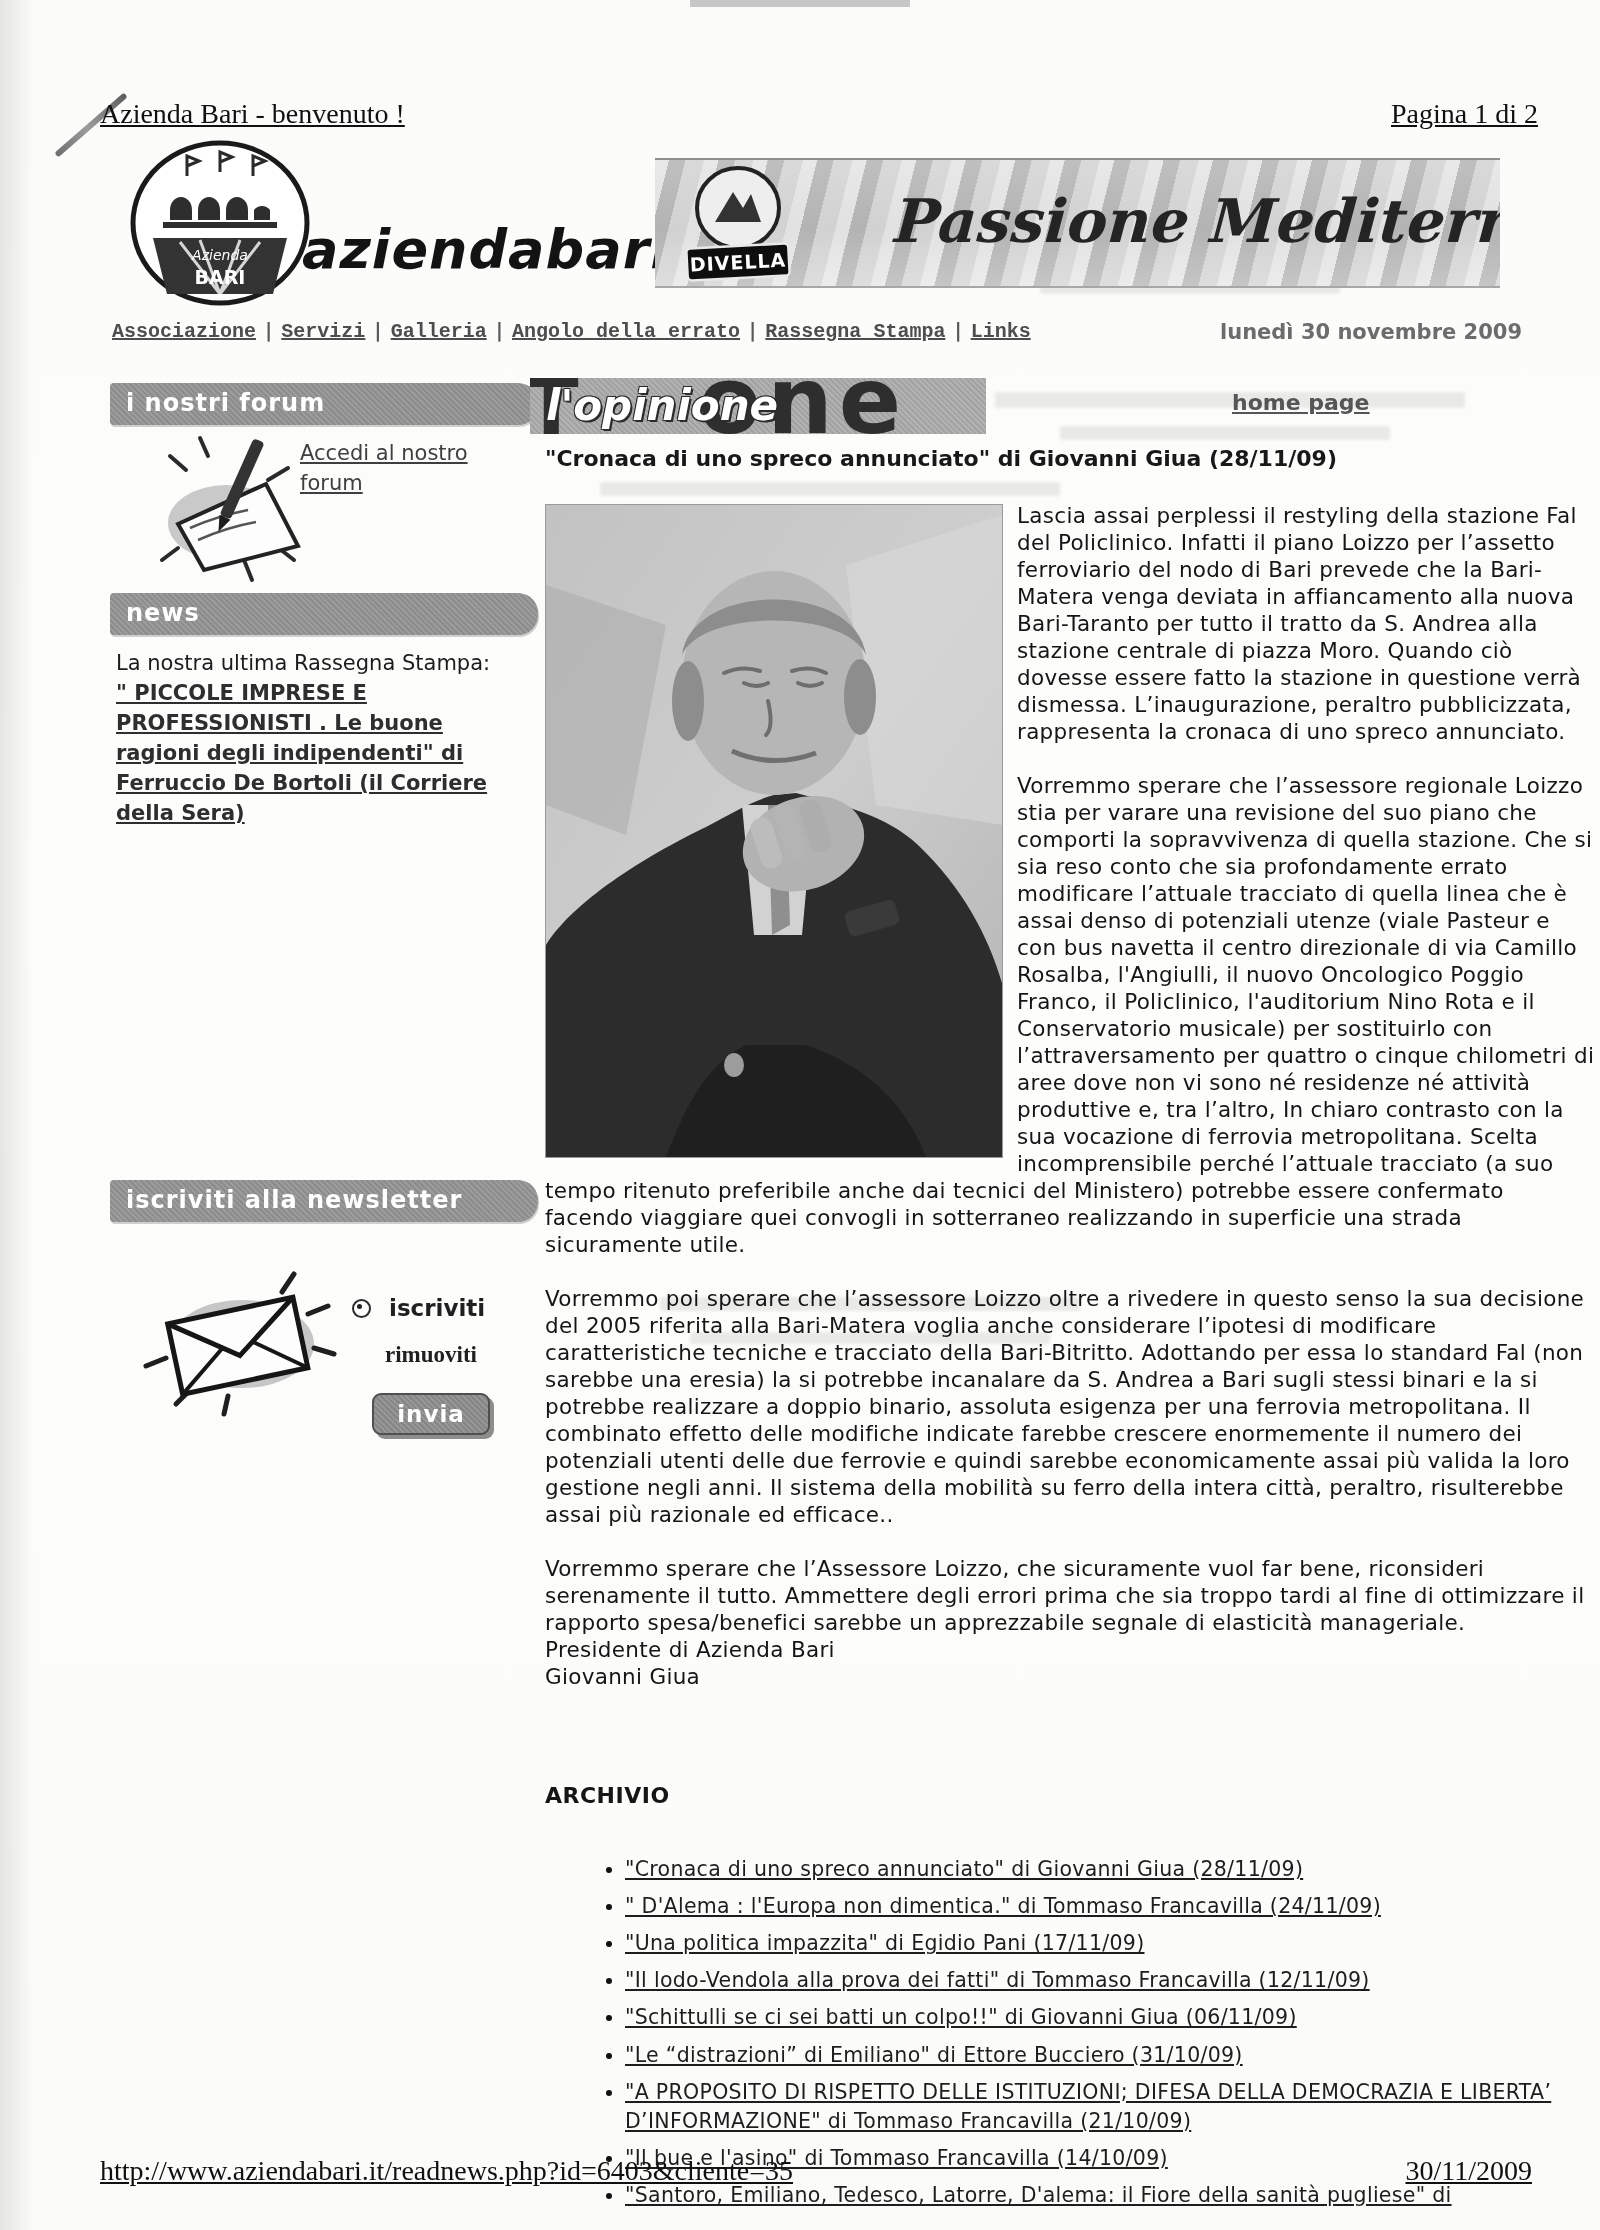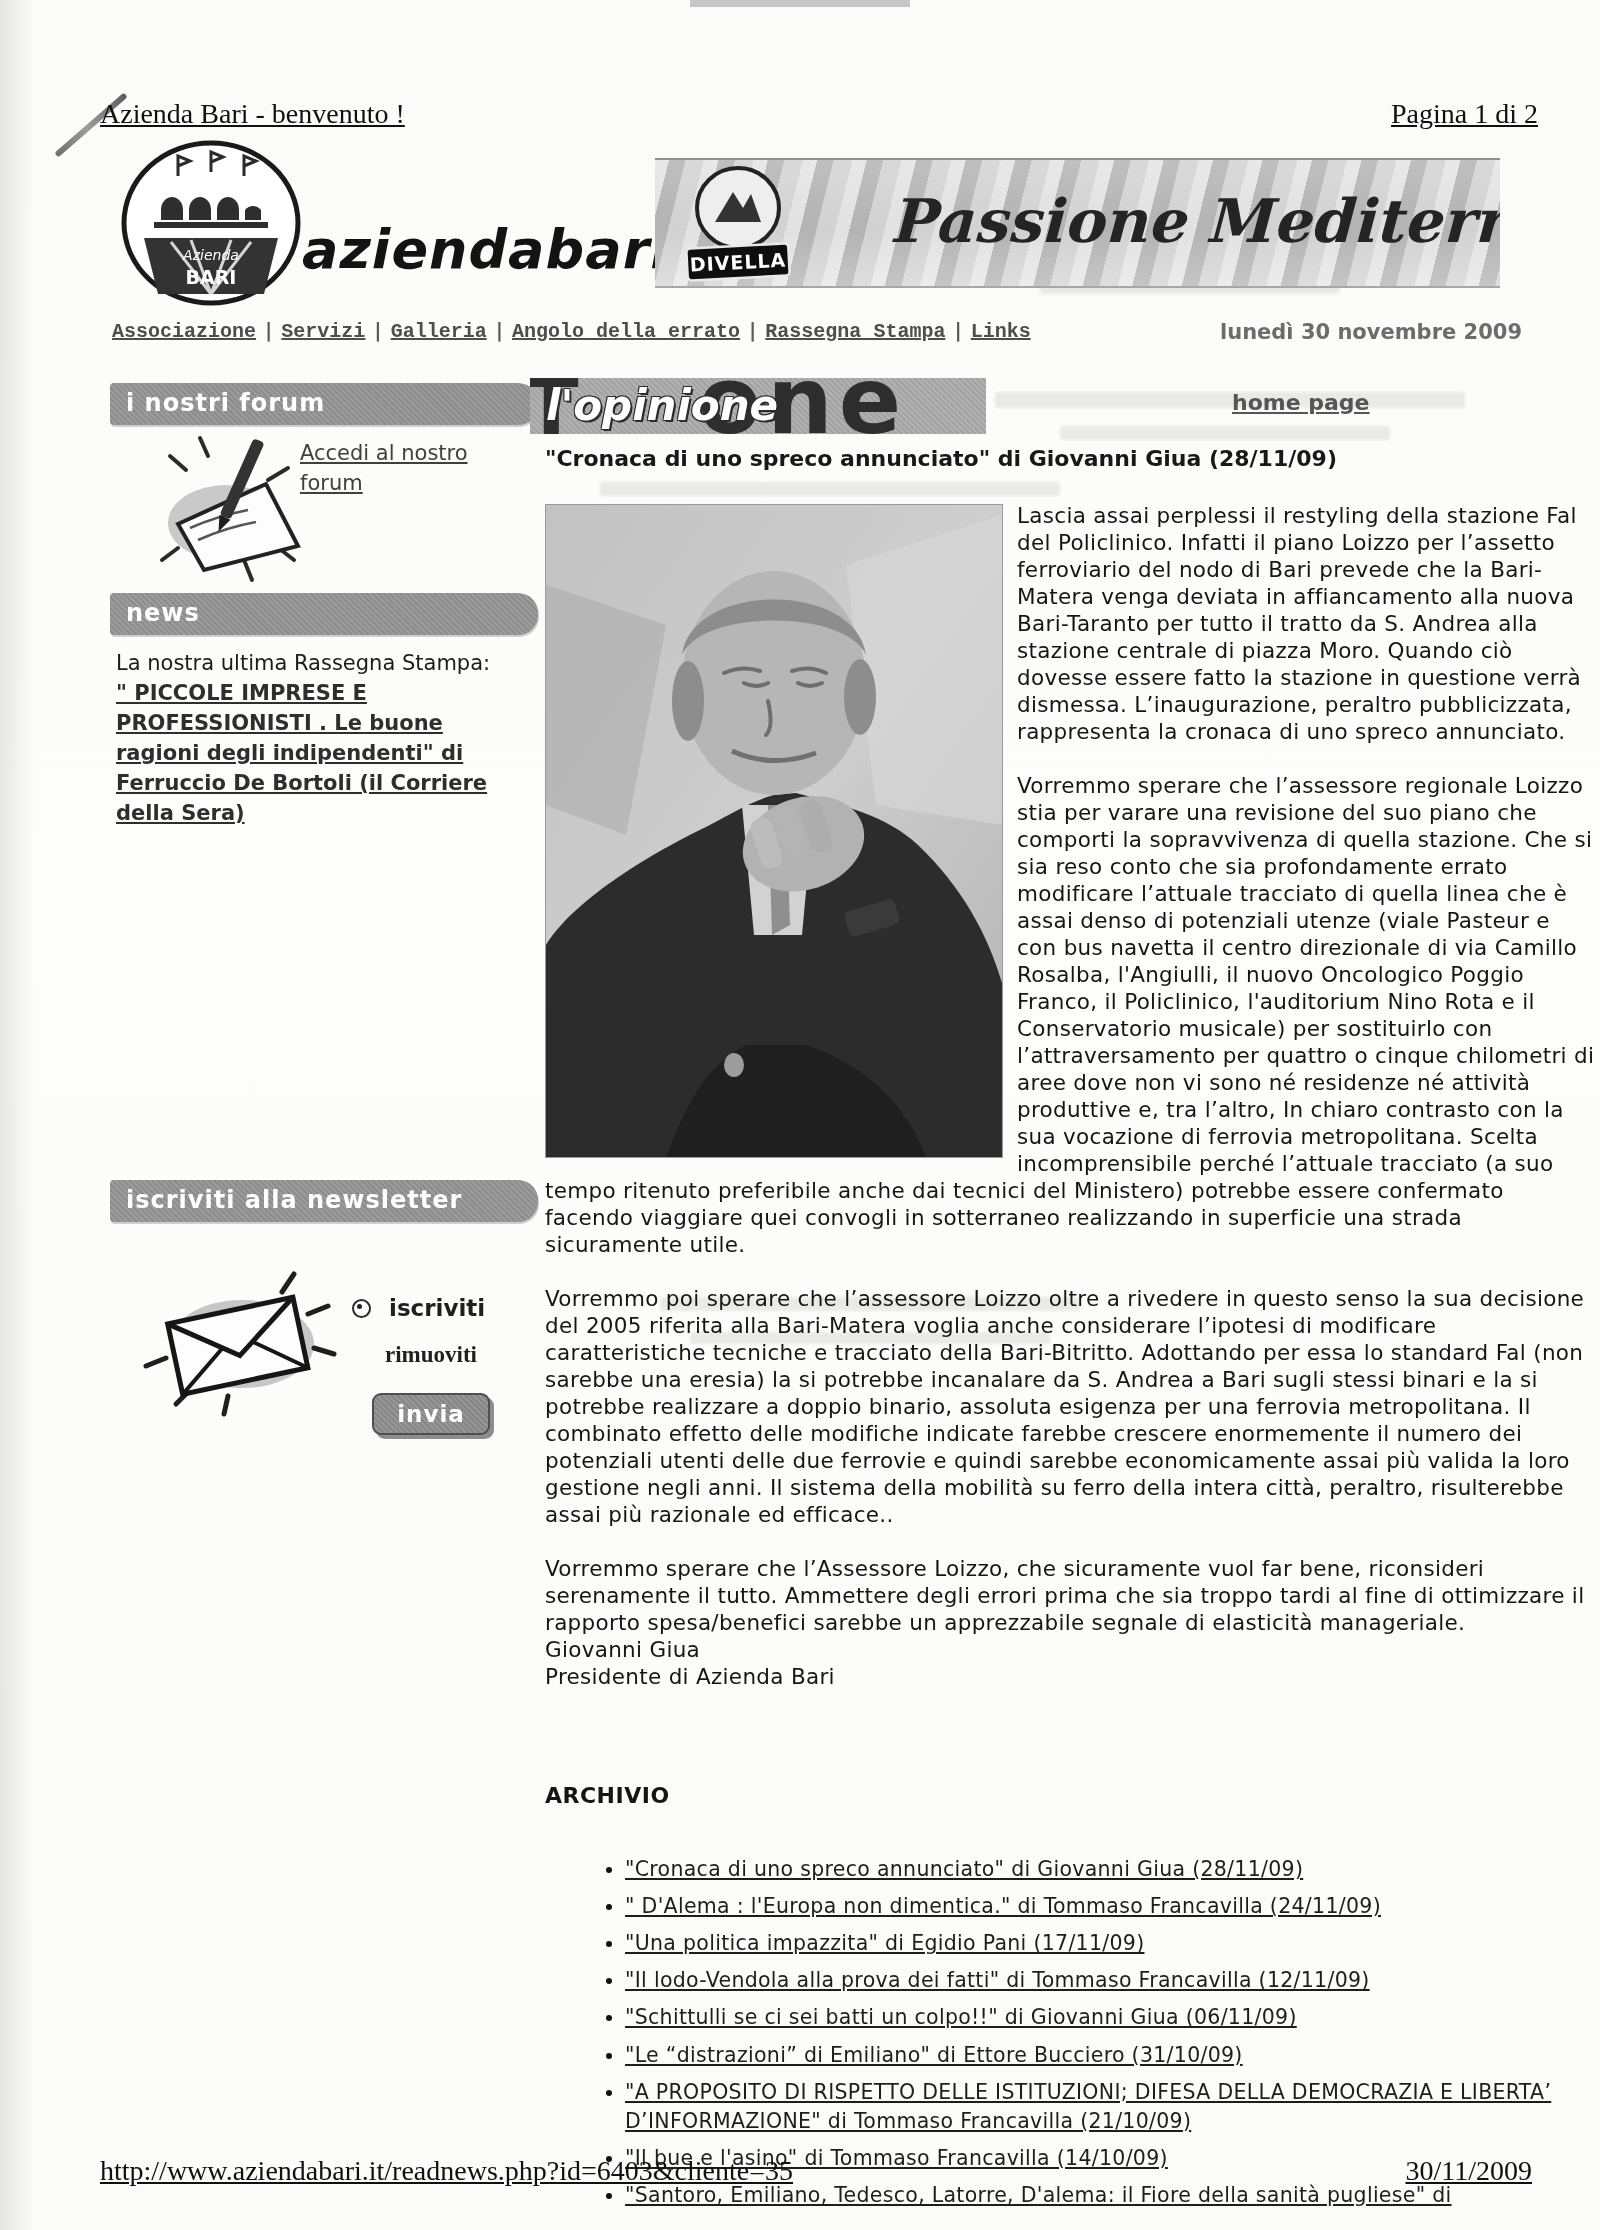--- a/index.html
+++ b/index.html
@@ -10,21 +10,21 @@
   .edge-shade-left{position:absolute;left:0;top:0;width:34px;height:2230px;
         background:linear-gradient(90deg,rgba(90,90,90,.14),rgba(0,0,0,0));}
   .pen-mark{position:absolute;left:45px;top:122px;width:92px;height:6px;border-radius:3px;
         background:linear-gradient(90deg,#6f6f6f,#9c9c9c 45%,#5d5d5d);transform:rotate(-41deg);}
   .top-streak{position:absolute;left:690px;top:0;width:220px;height:7px;background:#9a9a9a;opacity:.55;}
   .ghost{position:absolute;background:rgba(110,110,110,.13);filter:blur(1.6px);border-radius:3px;}
   
   .print-line{position:absolute;font-family:"Liberation Serif","DejaVu Serif",serif;
         font-size:28px;color:#101010;white-space:nowrap;text-decoration:underline;}
   
-  .logo-circle{position:absolute;left:116px;top:138px;text-align:center;}
+  .logo-circle{position:absolute;left:125px;top:138px;text-align:center;}
   .site-name{position:absolute;left:302px;top:218px;font-size:54px;font-weight:bold;
         font-style:italic;letter-spacing:1px;color:#131313;}
   .banner{position:absolute;left:655px;top:158px;width:845px;height:130px;overflow:hidden;
         background:
           repeating-linear-gradient(104deg,rgba(255,255,255,.55) 0 14px,rgba(150,150,150,.25) 14px 30px,rgba(230,230,230,.5) 30px 48px),
           linear-gradient(180deg,#cdcdcd,#bdbdbd 55%,#d6d6d6);
         box-shadow:inset 0 2px 0 #8f8f8f, inset 0 -2px 0 #a7a7a7;}
   .divella-wrap{position:absolute;left:28px;top:4px;width:110px;height:124px;}
   .slogan{position:absolute;left:240px;top:28px;width:600px;text-align:center;
         font-family:"DejaVu Serif","Liberation Serif",serif;font-style:italic;font-weight:bold;
@@ -253,22 +253,22 @@
         </g>
         <rect x="300" y="400" width="52" height="26" rx="6" fill="#3a3a3a" transform="rotate(-16 326 413)"></rect>
         <path d="M120,652 C140,600 160,560 200,540 L260,540 C320,560 360,600 380,652 Z" fill="#1f1f1f"></path>
         <ellipse cx="188" cy="560" rx="10" ry="12" fill="#9c9c9c"></ellipse>
       </svg>
     </div>
     <p>Lascia assai perplessi il restyling della stazione Fal del Policlinico. Infatti il piano Loizzo per l’assetto ferroviario del nodo di Bari prevede che la Bari-Matera venga deviata in affiancamento alla nuova Bari-Taranto per tutto il tratto da S. Andrea alla stazione centrale di piazza Moro. Quando ciò dovesse essere fatto la stazione in questione verrà dismessa. L’inaugurazione, peraltro pubblicizzata, rappresenta la cronaca di uno spreco annunciato.</p>
     <p>Vorremmo sperare che l’assessore regionale Loizzo stia per varare una revisione del suo piano che comporti la sopravvivenza di quella stazione. Che si sia reso conto che sia profondamente errato modificare l’attuale tracciato di quella linea che è assai denso di potenziali utenze (viale Pasteur e con bus navetta il centro direzionale di via Camillo Rosalba, l'Angiulli, il nuovo Oncologico Poggio Franco, il Policlinico, l'auditorium Nino Rota e il Conservatorio musicale) per sostituirlo con l’attraversamento per quattro o cinque chilometri di aree dove non vi sono né residenze né attività produttive e, tra l’altro, In chiaro contrasto con la sua vocazione di ferrovia metropolitana. Scelta incomprensibile perché l’attuale tracciato (a suo tempo ritenuto preferibile anche dai tecnici del Ministero) potrebbe essere confermato facendo viaggiare quei convogli in sotterraneo realizzando in superficie una strada sicuramente utile.</p>
     <p>Vorremmo poi sperare che l’assessore Loizzo oltre a rivedere in questo senso la sua decisione del 2005 riferita alla Bari-Matera voglia anche considerare l’ipotesi di modificare caratteristiche tecniche e tracciato della Bari-Bitritto. Adottando per essa lo standard Fal (non sarebbe una eresia) la si potrebbe incanalare da S. Andrea a Bari sugli stessi binari e la si potrebbe realizzare a doppio binario, assoluta esigenza per una ferrovia metropolitana. Il combinato effetto delle modifiche indicate farebbe crescere enormemente il numero dei potenziali utenti delle due ferrovie e quindi sarebbe economicamente assai più valida la loro gestione negli anni. Il sistema della mobilità su ferro della intera città, peraltro, risulterebbe assai più razionale ed efficace..</p>
     <p style="margin-bottom:0;">Vorremmo sperare che l’Assessore Loizzo, che sicuramente vuol far bene, riconsideri serenamente il tutto. Ammettere degli errori prima che sia troppo tardi al fine di ottimizzare il rapporto spesa/benefici sarebbe un apprezzabile segnale di elasticità manageriale.</p>
+    <div class="sig">Presidente di Azienda Bari</div>
     <div class="sig">Giovanni Giua</div>
-    <div class="sig">Presidente di Azienda Bari</div>
 
     <div class="archive">
       <div class="archive-title">ARCHIVIO</div>
       <ul>
         <li><span>"Cronaca di uno spreco annunciato" di Giovanni Giua (28/11/09)</span></li>
         <li><span>" D'Alema : l'Europa non dimentica." di Tommaso Francavilla (24/11/09)</span></li>
         <li><span>"Una politica impazzita" di Egidio Pani (17/11/09)</span></li>
         <li><span>"Il lodo-Vendola alla prova dei fatti" di Tommaso Francavilla (12/11/09)</span></li>
         <li><span>"Schittulli se ci sei batti un colpo!!" di Giovanni Giua (06/11/09)</span></li>
         <li><span>"Le “distrazioni” di Emiliano" di Ettore Bucciero (31/10/09)</span></li>

